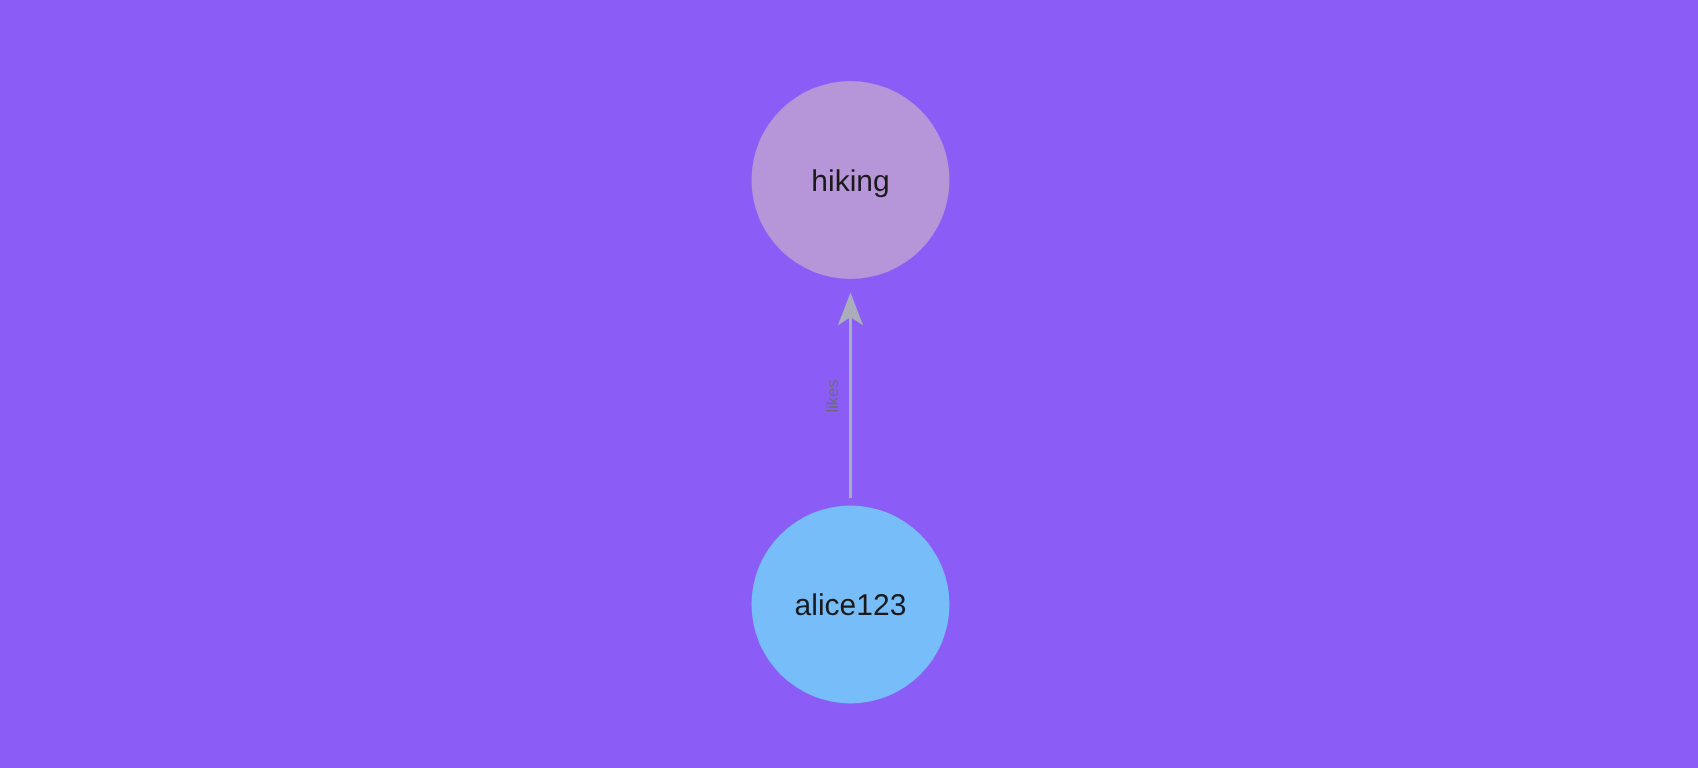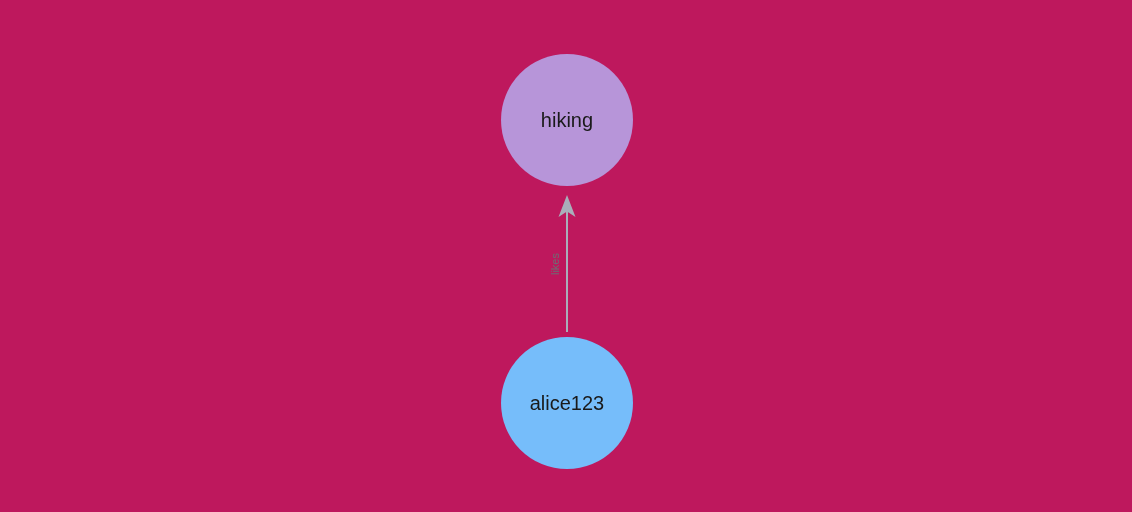--- a/index.html
+++ b/index.html
@@ -10,21 +10,21 @@
     width: 1132px;
     height: 512px;
     background: #f4f5f4;
     font-family: "Liberation Sans", sans-serif;
     overflow: hidden;
   }
   #graph-canvas {
     position: relative;
     width: 1132px;
     height: 512px;
-    background: #be185d;
+    background: #8b5cf6;
   }
   .graph-svg {
     position: absolute;
     top: 0;
     left: 0;
     width: 1132px;
     height: 512px;
   }
   .node-circle {
     stroke: none;

